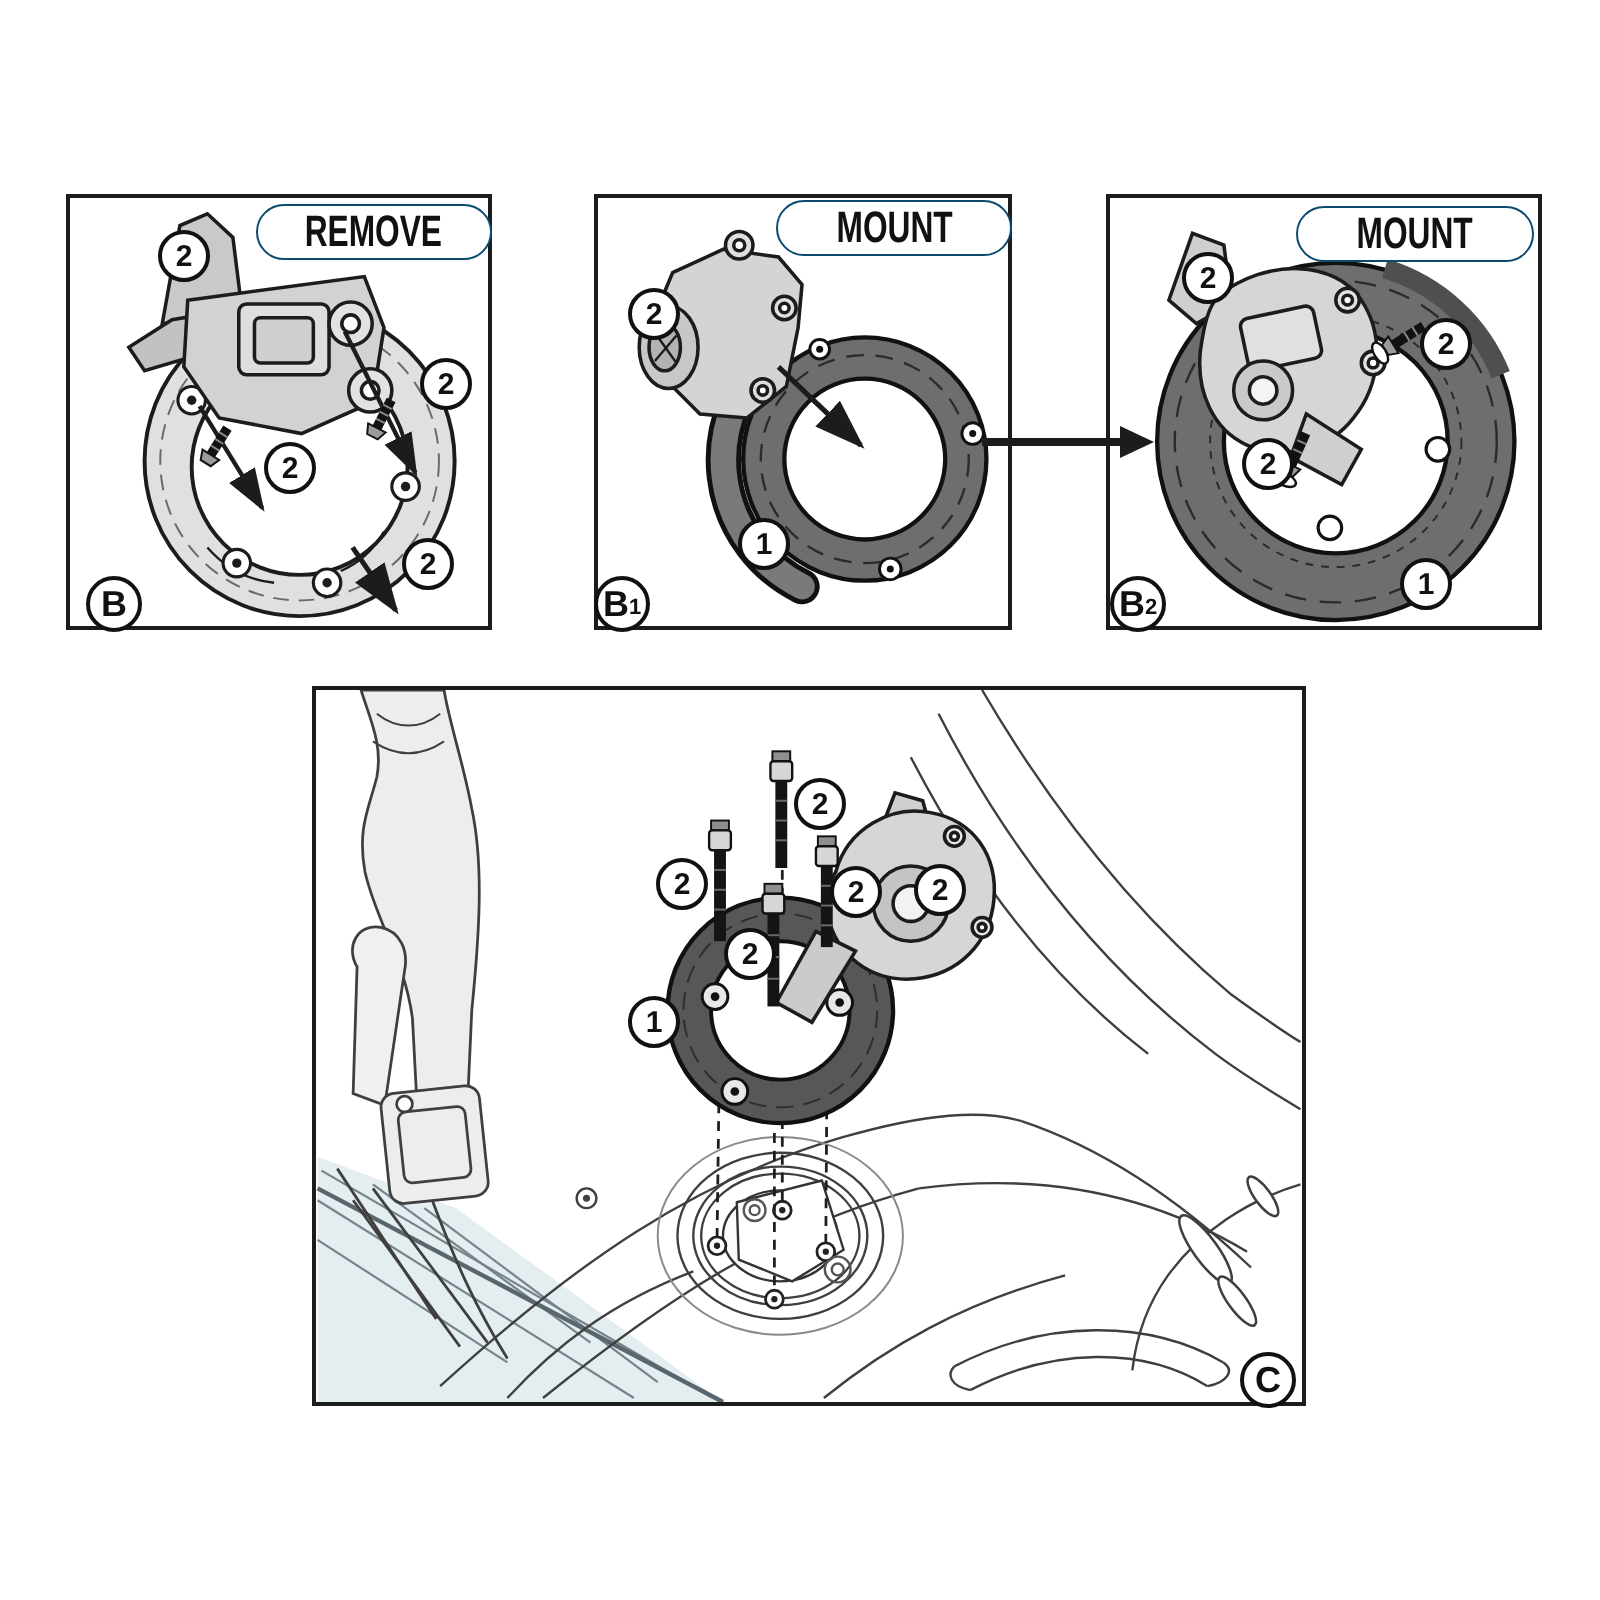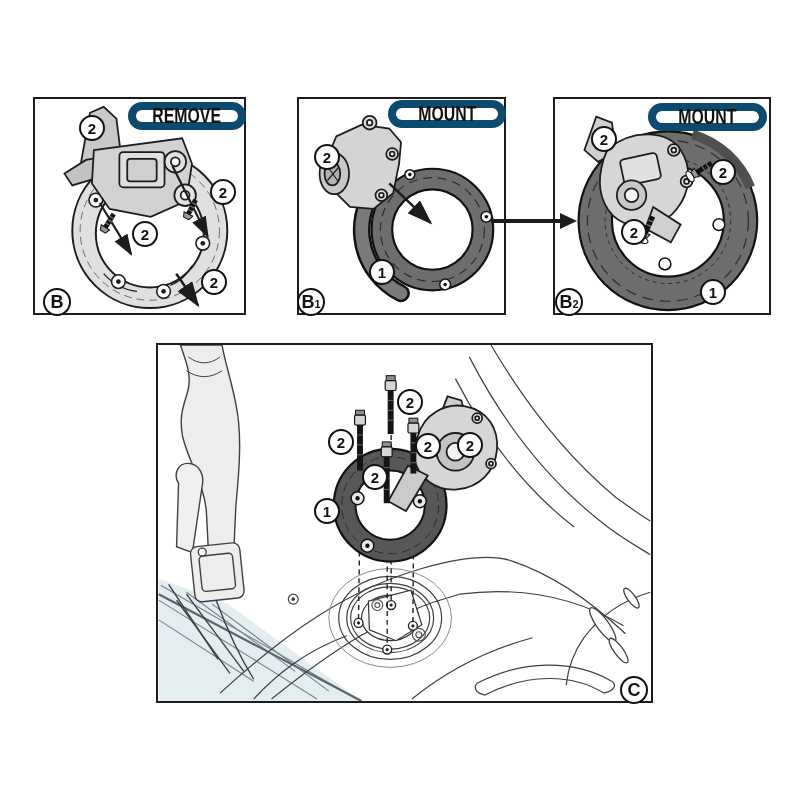--- a/index.html
+++ b/index.html
@@ -4,21 +4,21 @@
 <style>
   html,body{margin:0;padding:0;background:#ffffff;}
   body{width:800px;height:800px;position:relative;font-family:"Liberation Sans",sans-serif;overflow:hidden;}
   .sheet{position:absolute;inset:0;background:#fff;}
   .panel{position:absolute;background:#fff;border:2px solid #1c1c1c;box-sizing:border-box;}
   .panel svg{position:absolute;left:0;top:0;width:100%;height:100%;}
   #panel-b {left:33px; top:97px; width:213px; height:218px;}
   #panel-b1{left:297px;top:97px; width:209px; height:218px;}
   #panel-b2{left:553px;top:97px; width:218px; height:218px;}
   #panel-c {left:156px;top:343px;width:497px; height:360px;}
-  .pill{position:absolute;background:#fff;border:8px solid #0c4a6e;border-radius:17px;
+  .pill{position:absolute;background:#fff;border:1px solid #0c4a6e;border-radius:17px;
         height:28px;display:flex;align-items:center;justify-content:center;box-sizing:border-box;z-index:5;}
   .pill span{font-weight:bold;font-size:22px;letter-spacing:0;color:#111;
         display:inline-block;transform:scaleX(0.72);white-space:nowrap;}
   #panel-b  .pill{left:93px;top:3px;width:118px;}
   #panel-b1 .pill{left:89px;top:1px;width:118px;}
   #panel-b2 .pill{left:93px;top:4px;width:119px;}
   .badge{position:absolute;width:28px;height:28px;border:2.4px solid #111;border-radius:50%;
          background:#fff;display:flex;align-items:center;justify-content:center;
          font-weight:bold;font-size:18px;color:#111;box-sizing:border-box;z-index:6;}
   .badge .sub{font-size:11px;font-weight:bold;align-self:flex-end;margin-bottom:4px;}

